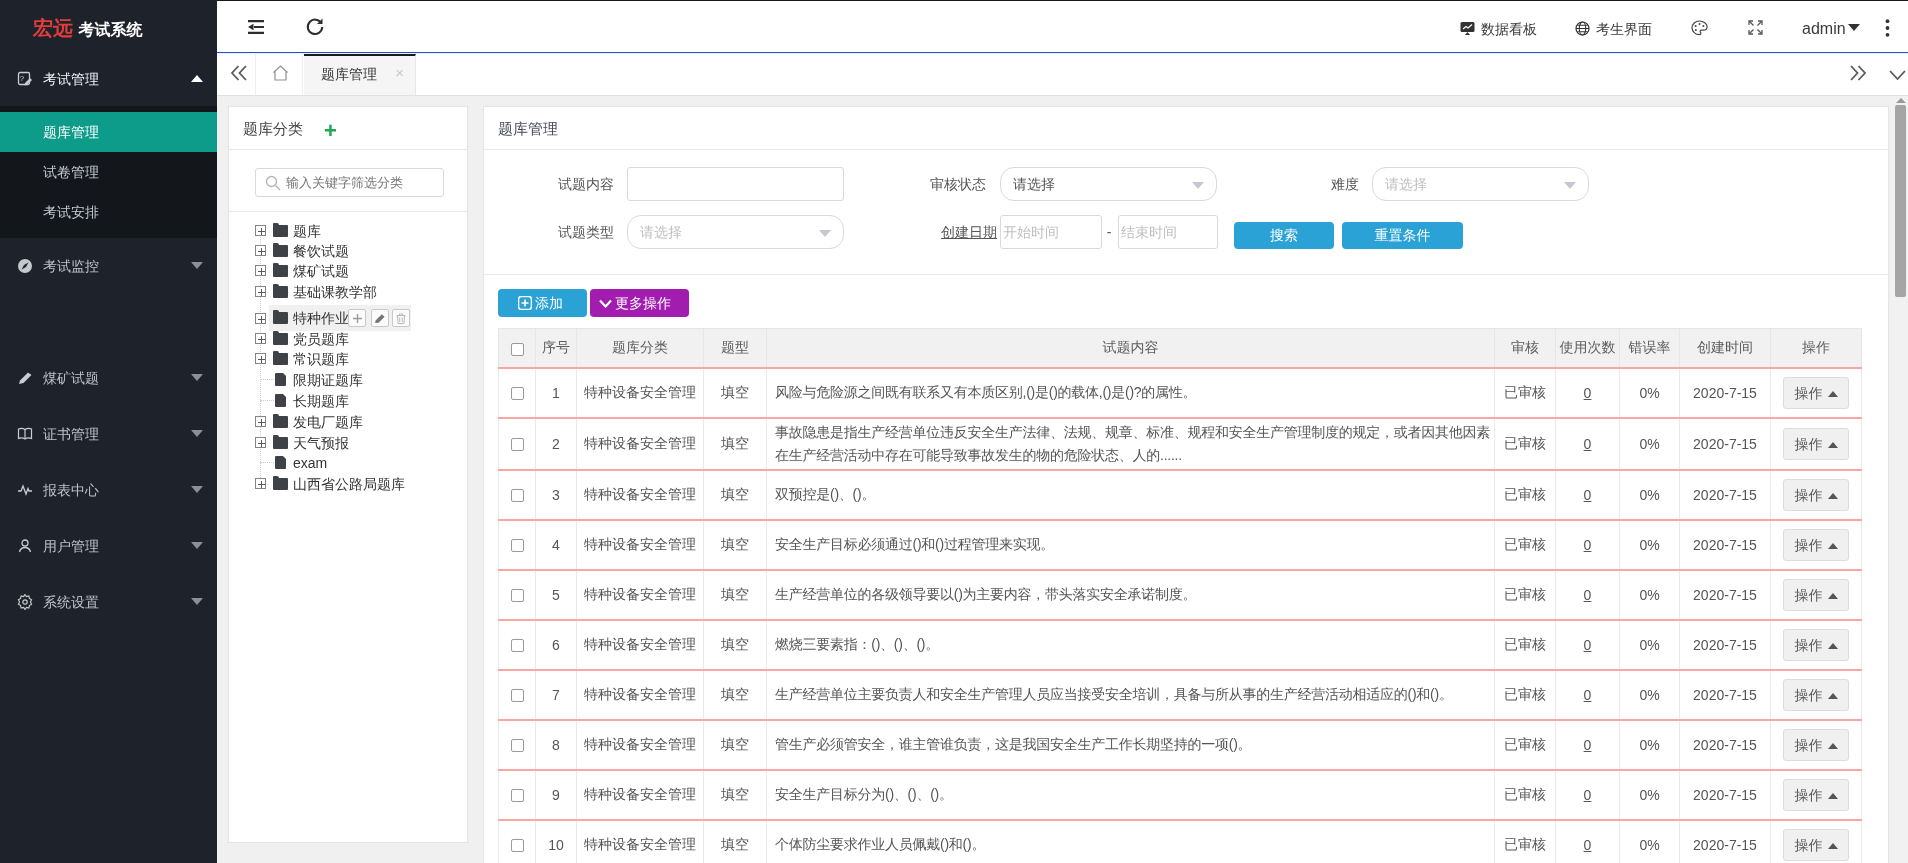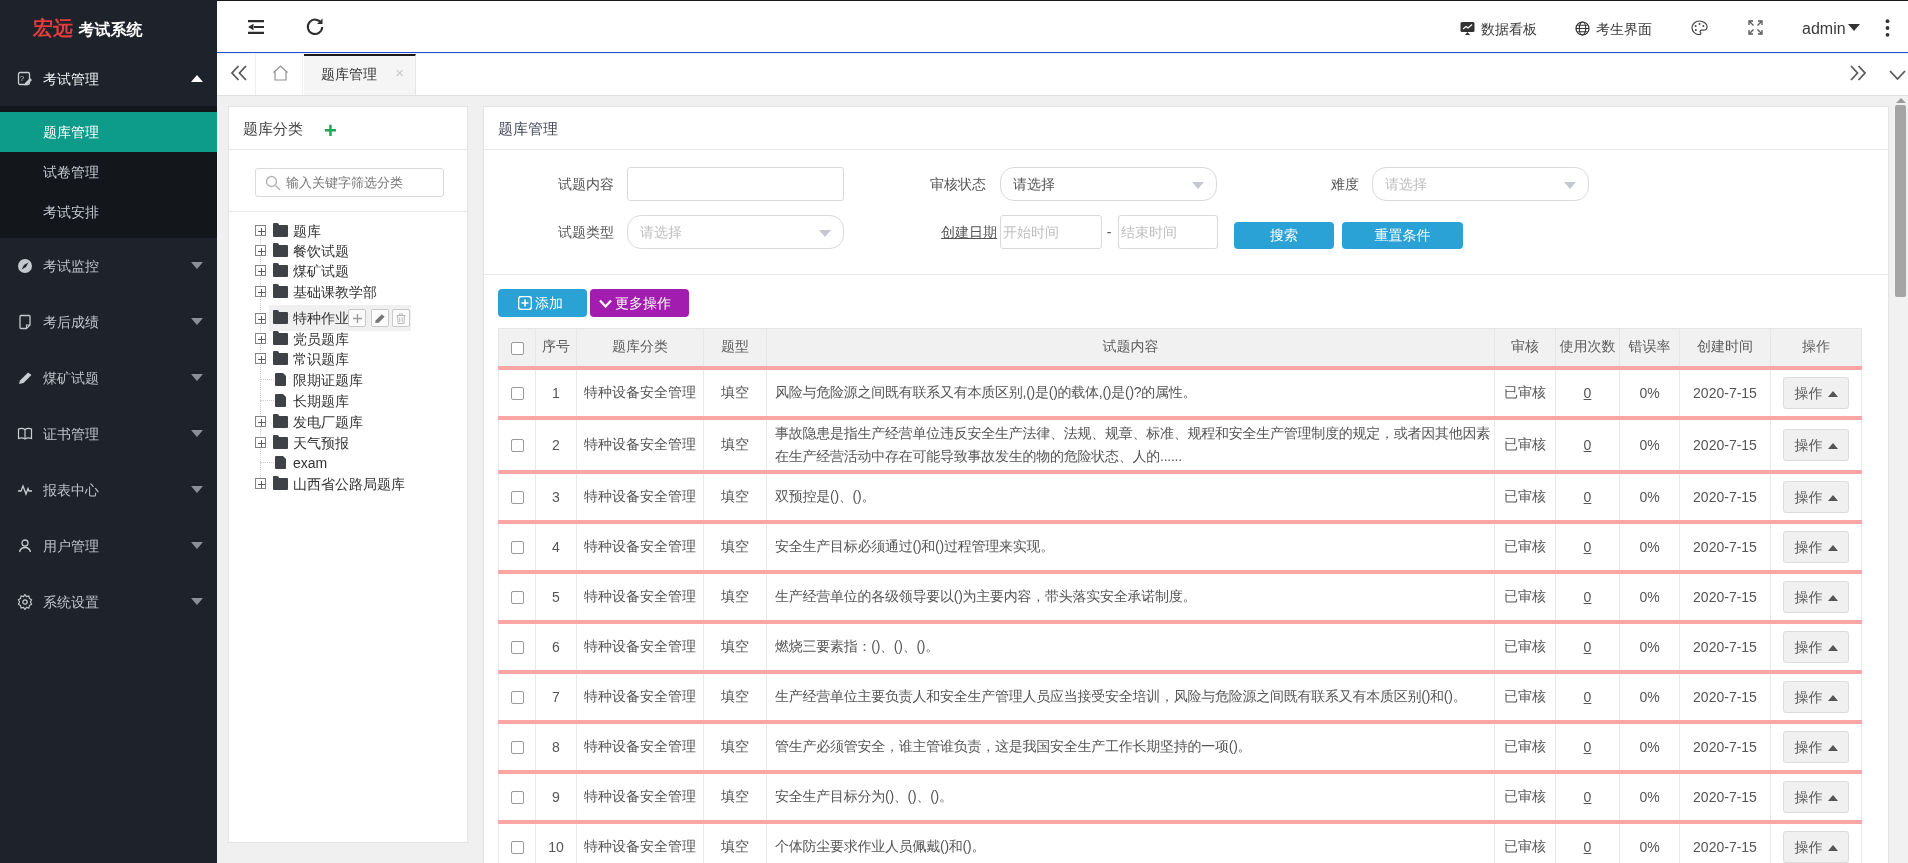--- a/index.html
+++ b/index.html
@@ -58,21 +58,21 @@
 .fdate { position:absolute; height:34px; border:1px solid #d9d9d9; border-radius:3px; background:#fff; font-size:14px; line-height:32px; padding-left:2px; color:#c0c0c0; }
 .btn { position:absolute; height:27px; background:#2ba2d5; border:none; border-radius:4px; color:#fff; font-size:14px; text-align:center; line-height:27px; }
 #divider { position:absolute; left:0; top:167px; width:100%; height:1px; background:#e8e8e8; }
 #btnadd { position:absolute; left:14px; top:182px; width:89px; height:28px; background:#2ba2d5; border-radius:4px; color:#fff; font-size:14px; line-height:28px; }
 #btnmore { position:absolute; left:106px; top:182px; width:99px; height:28px; background:#a21caf; border-radius:4px; color:#fff; font-size:14px; line-height:28px; }
 
 #qtable { position:absolute; left:14px; top:221px; width:1363px; border-collapse:collapse; table-layout:fixed; font-size:14px; color:#555; }
 #qtable th { background:#f1f1f1; font-weight:normal; color:#5c5c5c; height:39px; border:1px solid #e6e6e6; text-align:center; }
 #qtable td { height:50px; border:1px solid #eaeaea; text-align:center; padding:2px 4px; white-space:nowrap; }
 #qtable td.lft { text-align:left; white-space:normal; padding:2px 0 2px 8px; line-height:23px; letter-spacing:-0.25px; }
-#qtable tr { border-bottom:4px solid #fca5a5;margin-left:28px; }
+#qtable tr { border-bottom:2px solid #fca5a5;margin-left:28px; }
 .cb { display:inline-block; width:13px; height:13px; border:1px solid #9a9a9a; border-radius:2px; background:#fff; vertical-align:middle; }
 .opbtn { display:inline-block; width:66px; height:32px; background:#f0f0f0; border:1px solid #dcdcdc; border-radius:3px; color:#555; font-size:14px; line-height:30px; }
 .opbtn .tri { display:inline-block; width:0; height:0; border-left:5px solid transparent; border-right:5px solid transparent; border-bottom:6px solid #555; margin-left:5px; margin-bottom:1px; }
 .zero { text-decoration:underline; color:#555; }
 
 #sbtrack { position:absolute; left:1891px; top:96px; width:17px; height:767px; background:#f1f1f1; z-index:6; }
 #sbthumb { position:absolute; left:4px; top:9px; width:11px; height:192px; background:#a5a5a5; border-radius:2px; }
 </style>
 </head>
 <body>
@@ -93,28 +93,20 @@
     <div class="smitem active" style="top:6px;">题库管理</div>
     <div class="smitem" style="top:46px;">试卷管理</div>
     <div class="smitem" style="top:86px;">考试安排</div>
   </div>
   <div class="mitem" style="top:238px;">
       <span class="ic"><svg width="16" height="16" viewBox="0 0 16 16">
           <circle cx="8" cy="8" r="7" fill="#c3c8ce"></circle>
           <path d="M4.6 11.4l2.4-4.4 4.4-2.4-2.4 4.4z" fill="#1e222a"></path>
         </svg></span>
       <span class="tx">考试监控</span>
-      <span class="ar"></span>
-    </div>
-  <div class="mitem" style="top:294px;">
-      <span class="ic"><svg width="16" height="16" viewBox="0 0 16 16">
-          <path d="M3 2.5q0-1 1-1h8q1 0 1 1v8.5l-3.5 3.5H4q-1 0-1-1z" fill="none" stroke="#c3c8ce" stroke-width="1.3"></path>
-          <path d="M13 11h-3.5v3.5" fill="none" stroke="#c3c8ce" stroke-width="1.1"></path>
-        </svg></span>
-      <span class="tx">考后成绩</span>
       <span class="ar"></span>
     </div>
   <div class="mitem" style="top:350px;">
       <span class="ic"><svg width="16" height="16" viewBox="0 0 16 16">
           <path d="M2 14l1-3.5 8-8L14.5 5l-8 8z" fill="#c9cdd3"></path>
         </svg></span>
       <span class="tx">煤矿试题</span>
       <span class="ar"></span>
     </div>
   <div class="mitem" style="top:406px;">
@@ -425,21 +417,21 @@
           <td><span class="zero">0</span></td>
           <td>0%</td>
           <td>2020-7-15</td>
           <td><span class="opbtn">操作<span class="tri"></span></span></td>
         </tr>
     <tr>
           <td><span class="cb"></span></td>
           <td>7</td>
           <td>特种设备安全管理</td>
           <td>填空</td>
-          <td class="lft">生产经营单位主要负责人和安全生产管理人员应当接受安全培训，风险与危险源之间既有联系又有本质区别()和()。</td>
+          <td class="lft">生产经营单位主要负责人和安全生产管理人员应当接受安全培训，具备与所从事的生产经营活动相适应的()和()。</td>
           <td>已审核</td>
           <td><span class="zero">0</span></td>
           <td>0%</td>
           <td>2020-7-15</td>
           <td><span class="opbtn">操作<span class="tri"></span></span></td>
         </tr>
     <tr>
           <td><span class="cb"></span></td>
           <td>8</td>
           <td>特种设备安全管理</td>

